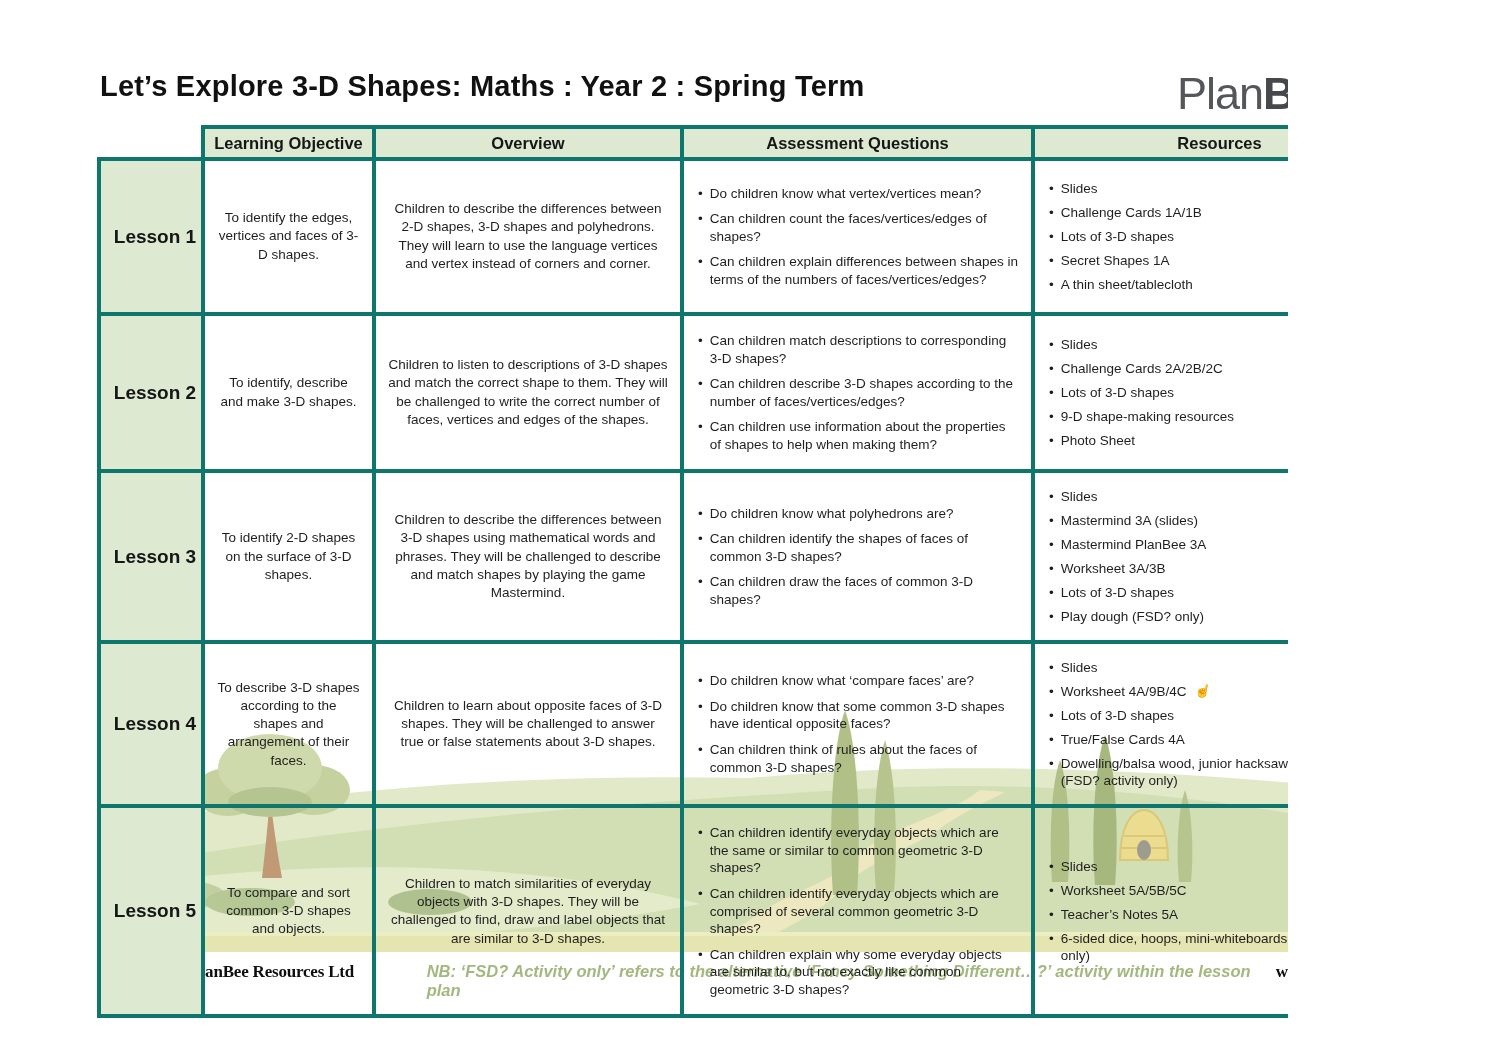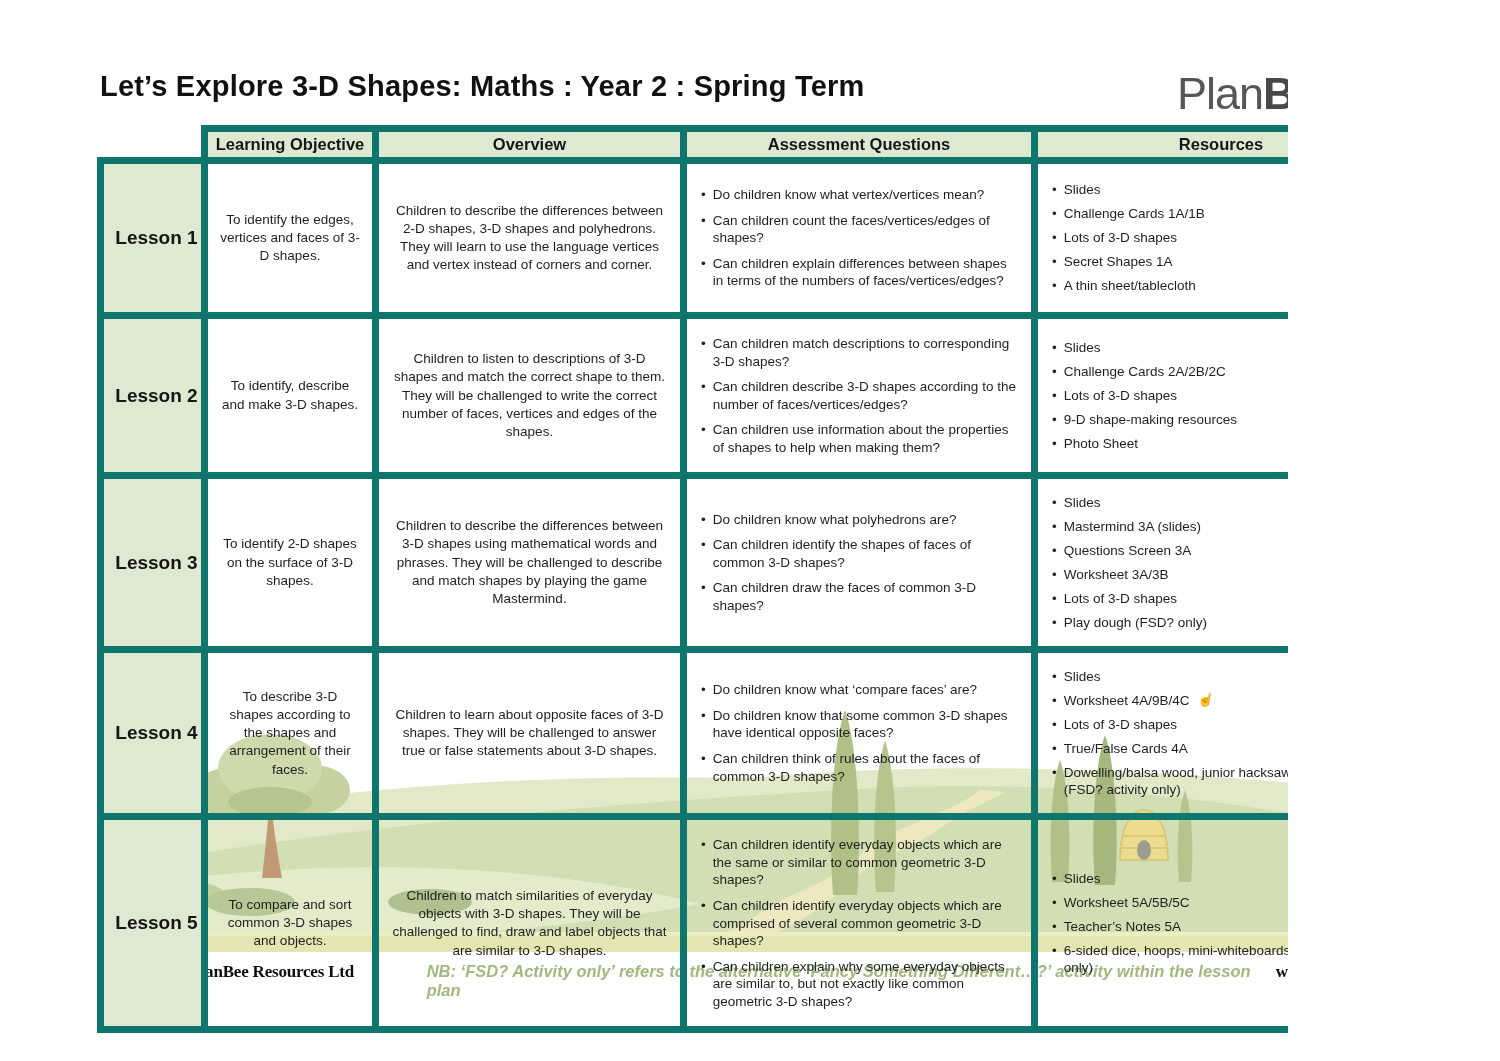--- a/index.html
+++ b/index.html
@@ -14,21 +14,21 @@
   .logo-text { position: absolute; left: 0; bottom: 0; font-size: 45px; color: #55565a; letter-spacing: -1px; line-height: 1; }
   .logo-text .bee-bold { font-weight: bold; color: #47484c; }
   .bee-svg { position: absolute; top: -4px; right: -16px; width: 118px; height: 64px; }
 
   
   .landscape { position: absolute; left: 100px; top: 640px; width: 1301px; height: 312px; z-index: 1; }
 
   
   .tablezone { position: absolute; left: 97px; top: 125px; z-index: 2; }
   table.plan { border-collapse: collapse; table-layout: fixed; width: 1307px; background: transparent; }
-  table.plan th, table.plan td { border: 7px solid #0f766e; }
+  table.plan th, table.plan td { border: 4px solid #0f766e; }
   table.plan td.corner { border: none; background: #fff; }
   table.plan th { background: #dee9d2; height: 32px; font-size: 16.5px; color: #161616; font-weight: bold; }
   tr.body-row { height: 155px; }
   td.lesson-cell { background: #dee9d2; text-align: center; vertical-align: middle;
     font-weight: bold; font-size: 19px; color: #161616; padding-left: 9px; }
   td.obj-cell, td.ov-cell { text-align: center; vertical-align: middle;
     font-size: 13.5px; color: #1f1f1f; line-height: 1.35; padding: 8px 12px; background: transparent; }
   td.aq-cell, td.res-cell { vertical-align: middle; font-size: 13.5px; color: #1f1f1f;
     padding: 8px 12px 8px 14px; background: transparent; }
   .bullet-item { display: flex; gap: 7px; line-height: 1.3; margin: 8px 0; }
@@ -233,21 +233,21 @@
               <div class="bullet-item">
                 <span class="dot">•</span>
                 <span>Slides</span>
               </div>
               <div class="bullet-item">
                 <span class="dot">•</span>
                 <span>Mastermind 3A (slides)</span>
               </div>
               <div class="bullet-item">
                 <span class="dot">•</span>
-                <span>Questions Screen 3A</span>
+                <span>Mastermind PlanBee 3A</span>
               </div>
               <div class="bullet-item">
                 <span class="dot">•</span>
                 <span>Worksheet 3A/3B</span>
               </div>
               <div class="bullet-item">
                 <span class="dot">•</span>
                 <span>Lots of 3-D shapes</span>
               </div>
               <div class="bullet-item">

